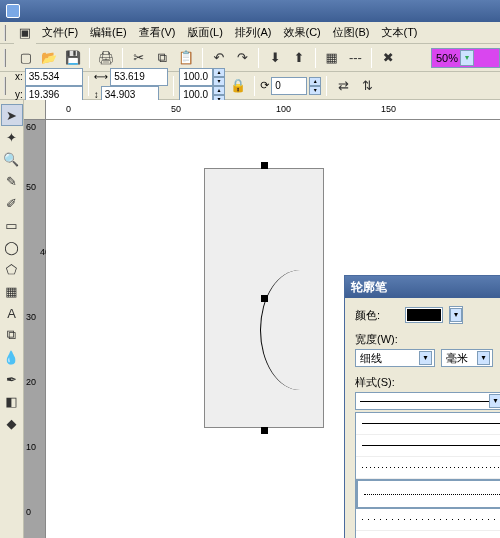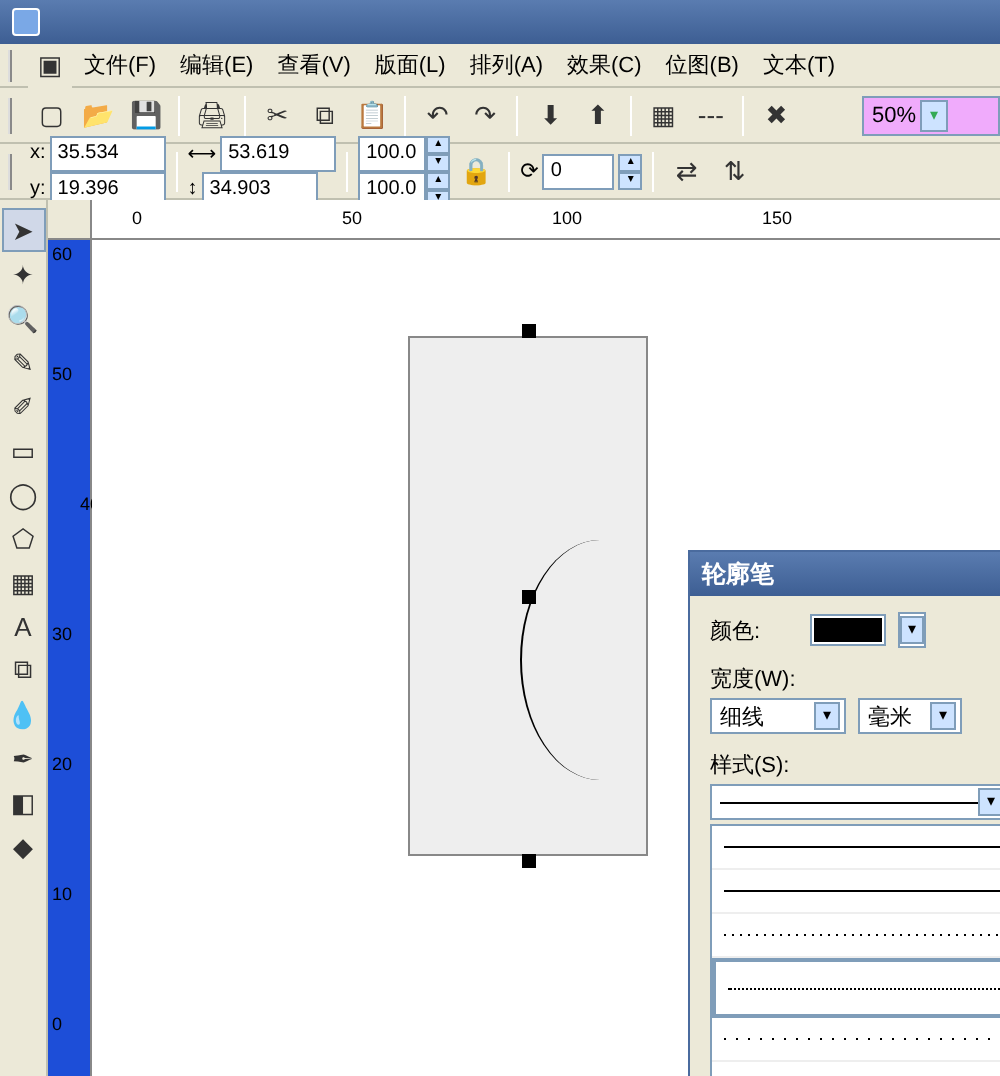--- a/index.html
+++ b/index.html
@@ -6,34 +6,34 @@
   body { width: 500px; height: 538px; background: #ece9d8; overflow: hidden; font-size: 11px; }
   .titlebar { height: 22px; background: linear-gradient(#5a7cb0, #3d5e93); color: #fff; display: flex; align-items: center; padding: 0 6px; font-size: 12px; }
   .titlebar .icon { width: 14px; height: 14px; background: #7aa8e6; border: 1px solid #fff; border-radius: 2px; margin-right: 4px; }
   .menubar { height: 22px; background: #ece9d8; display: flex; align-items: center; padding-left: 4px; gap: 0; border-bottom: 1px solid #c0c0b0; }
   .menubar .handle { width: 6px; height: 16px; border-left: 2px ridge #ddd; margin-right: 4px; }
   .menu-item { padding: 2px 6px; cursor: default; white-space: nowrap; }
   .toolbar, .propbar { height: 28px; background: #ece9d8; display: flex; align-items: center; padding-left: 4px; border-bottom: 1px solid #c0c0b0; gap: 2px; }
   .toolbar .handle, .propbar .handle { width: 6px; height: 18px; border-left: 2px ridge #ddd; margin-right: 3px; }
   .tbtn { width: 22px; height: 22px; background: #ece9d8; border: 1px solid transparent; display: flex; align-items: center; justify-content: center; font-size: 13px; color: #333; cursor: pointer; }
   .divider { width: 1px; height: 20px; background: #b0b0a0; margin: 0 3px; border-right:1px solid #fff; }
-  .combo { height: 20px; border: 1px solid #7f9db9; background: #f0abfc; display: flex; align-items: center; padding: 0 2px 0 4px; font-size: 11px; margin-left: 30px; }
+  .combo { height: 20px; border: 1px solid #7f9db9; background: #d946ef; display: flex; align-items: center; padding: 0 2px 0 4px; font-size: 11px; margin-left: 30px; }
   .combo .arrow { width: 14px; height: 16px; background: #cde3ff; border: 1px solid #7f9db9; margin-left: 2px; display: flex; align-items:center; justify-content:center; font-size:8px; color:#3a5; }
   .spin { display: flex; align-items: center; gap: 1px; }
   .spin-label { font-size: 10px; color: #000; margin-right: 2px; }
   .spin-val { width: 58px; height: 18px; border: 1px solid #7f9db9; background: #fff; padding: 0 3px; font-size: 10px; line-height: 16px; }
   .spinbtns { width: 12px; display: flex; flex-direction: column; }
   .spinbtns div { height: 9px; background: #cde3ff; border: 1px solid #7f9db9; font-size: 6px; text-align: center; line-height: 7px; cursor:pointer; }
   .workspace { display: flex; height: 438px; }
   .toolbox { width: 24px; background: #ece9d8; border-right: 1px solid #c0c0b0; display: flex; flex-direction: column; padding-top: 4px; }
   .tool { width: 22px; height: 22px; display: flex; align-items:center; justify-content:center; font-size:13px; color:#333; cursor:pointer; margin: 0 auto; }
   .tool.active { background:#d0d8e8; border:1px solid #7f9db9; }
   .canvas-wrap { flex: 1; background: #fff; position: relative; overflow: hidden; }
   .hruler { position:absolute; top:0; left:22px; right:0; height:20px; background:#fff; border-bottom:1px solid #888; }
-  .vruler { position:absolute; top:20px; left:0; width:22px; bottom:0; background:#1d4ed8; border-right:1px solid #888; }
+  .vruler { position:absolute; top:20px; left:0; width:22px; bottom:0; background:#a3a3a3; border-right:1px solid #888; }
   .ruler-corner { position:absolute; top:0; left:0; width:22px; height:20px; background:#ece9d8; border-right:1px solid #888; border-bottom:1px solid #888; }
   .tick { position:absolute; font-size:9px; color:#000; }
   .canvas-inner { position:absolute; top:20px; left:22px; right:0; bottom:0; background:#fff; }
   .page-shadow { position:absolute; top:48px; left:158px; width:120px; height:260px; background:#eee; border:1px solid #888; }
   .handle-sq { position:absolute; width:7px; height:7px; background:#000; }
   .ellipse-path { position:absolute; left:214px; top:150px; width:80px; height:120px; border-left:1px solid #000; border-radius:50% 0 0 50% / 50% 0 0 50%; }
   
   .dialog { position:absolute; top:175px; left:320px; width:180px; height:345px; background:#ece9d8; border:1px solid #4a6b9e; box-shadow: -1px -1px 0 #fff inset; }
   .dlg-title { height:22px; background: linear-gradient(#5a7cb0,#3d5e93); color:#fff; font-size:12px; font-weight:bold; display:flex; align-items:center; padding:0 6px; }
   .dlg-body { padding: 8px 10px; font-size:11px; color:#000; }
@@ -207,21 +207,21 @@
             <div class="cb"></div>
           </div>
           <div class="dd" style="width:14px;padding:0">
               <div class="arrow">▾</div>
             </div>
         </div>
         <div>
           <span>宽度(W):</span>
         </div>
         <div class="dlg-row" style="margin-top:2px">
-          <div class="dd" style="width:68px">
+          <div class="dd" style="width:80px">
             <span>细线</span>
             <div class="arrow">▾</div>
           </div>
           <div class="dd" style="width:52px">
             <span>毫米</span>
             <div class="arrow">▾</div>
           </div>
         </div>
         <div>
           <span>样式(S):</span>

